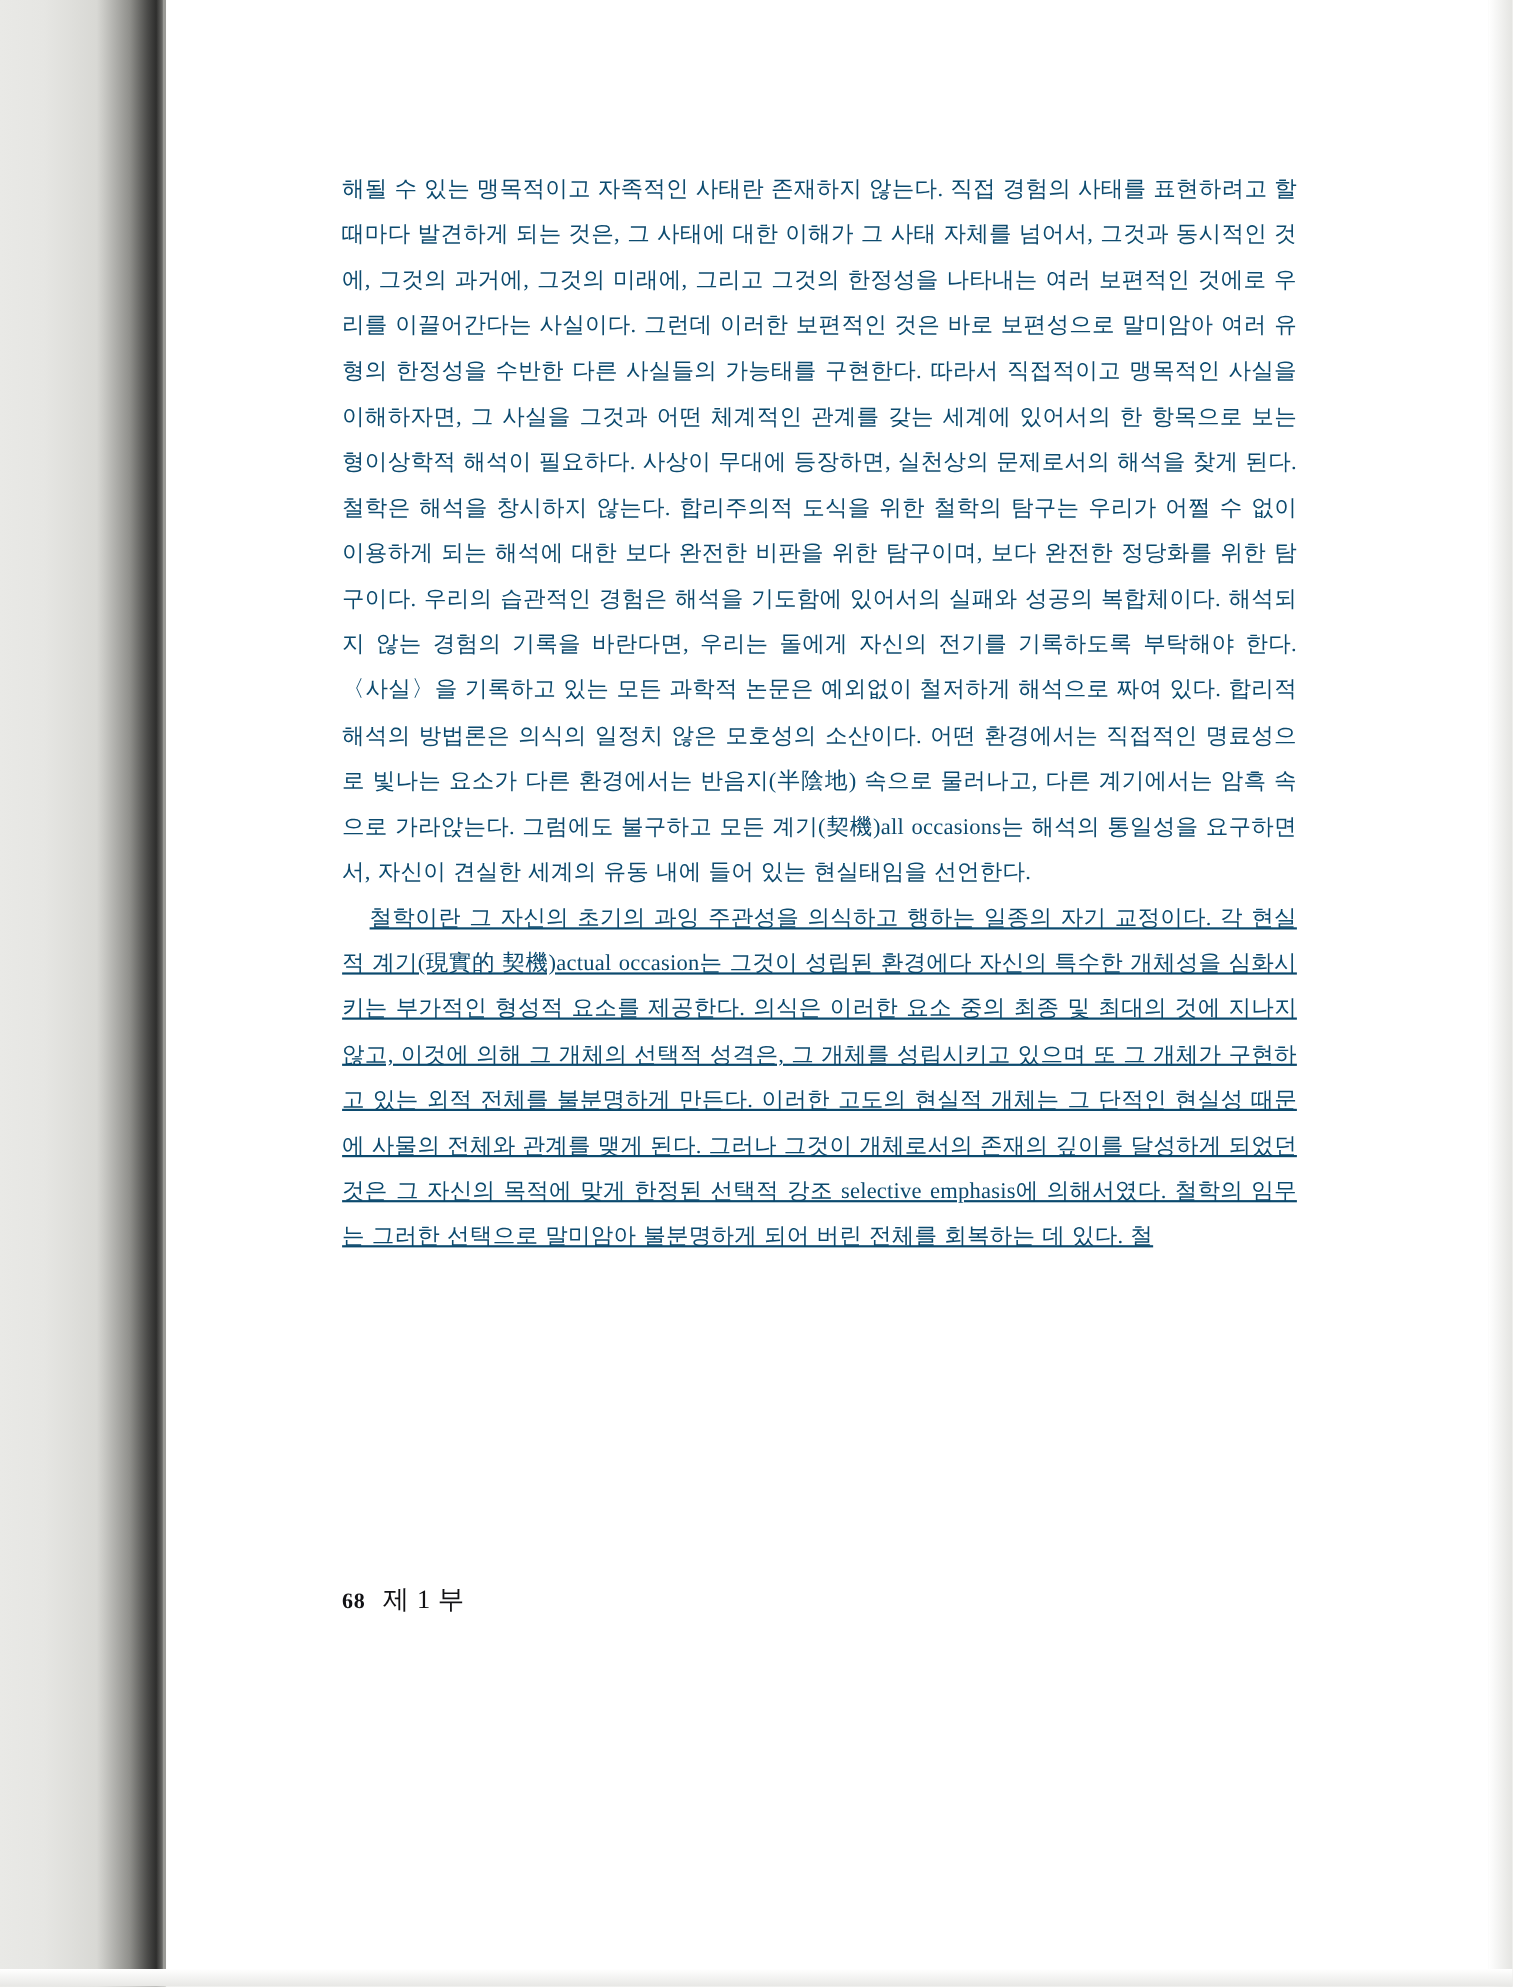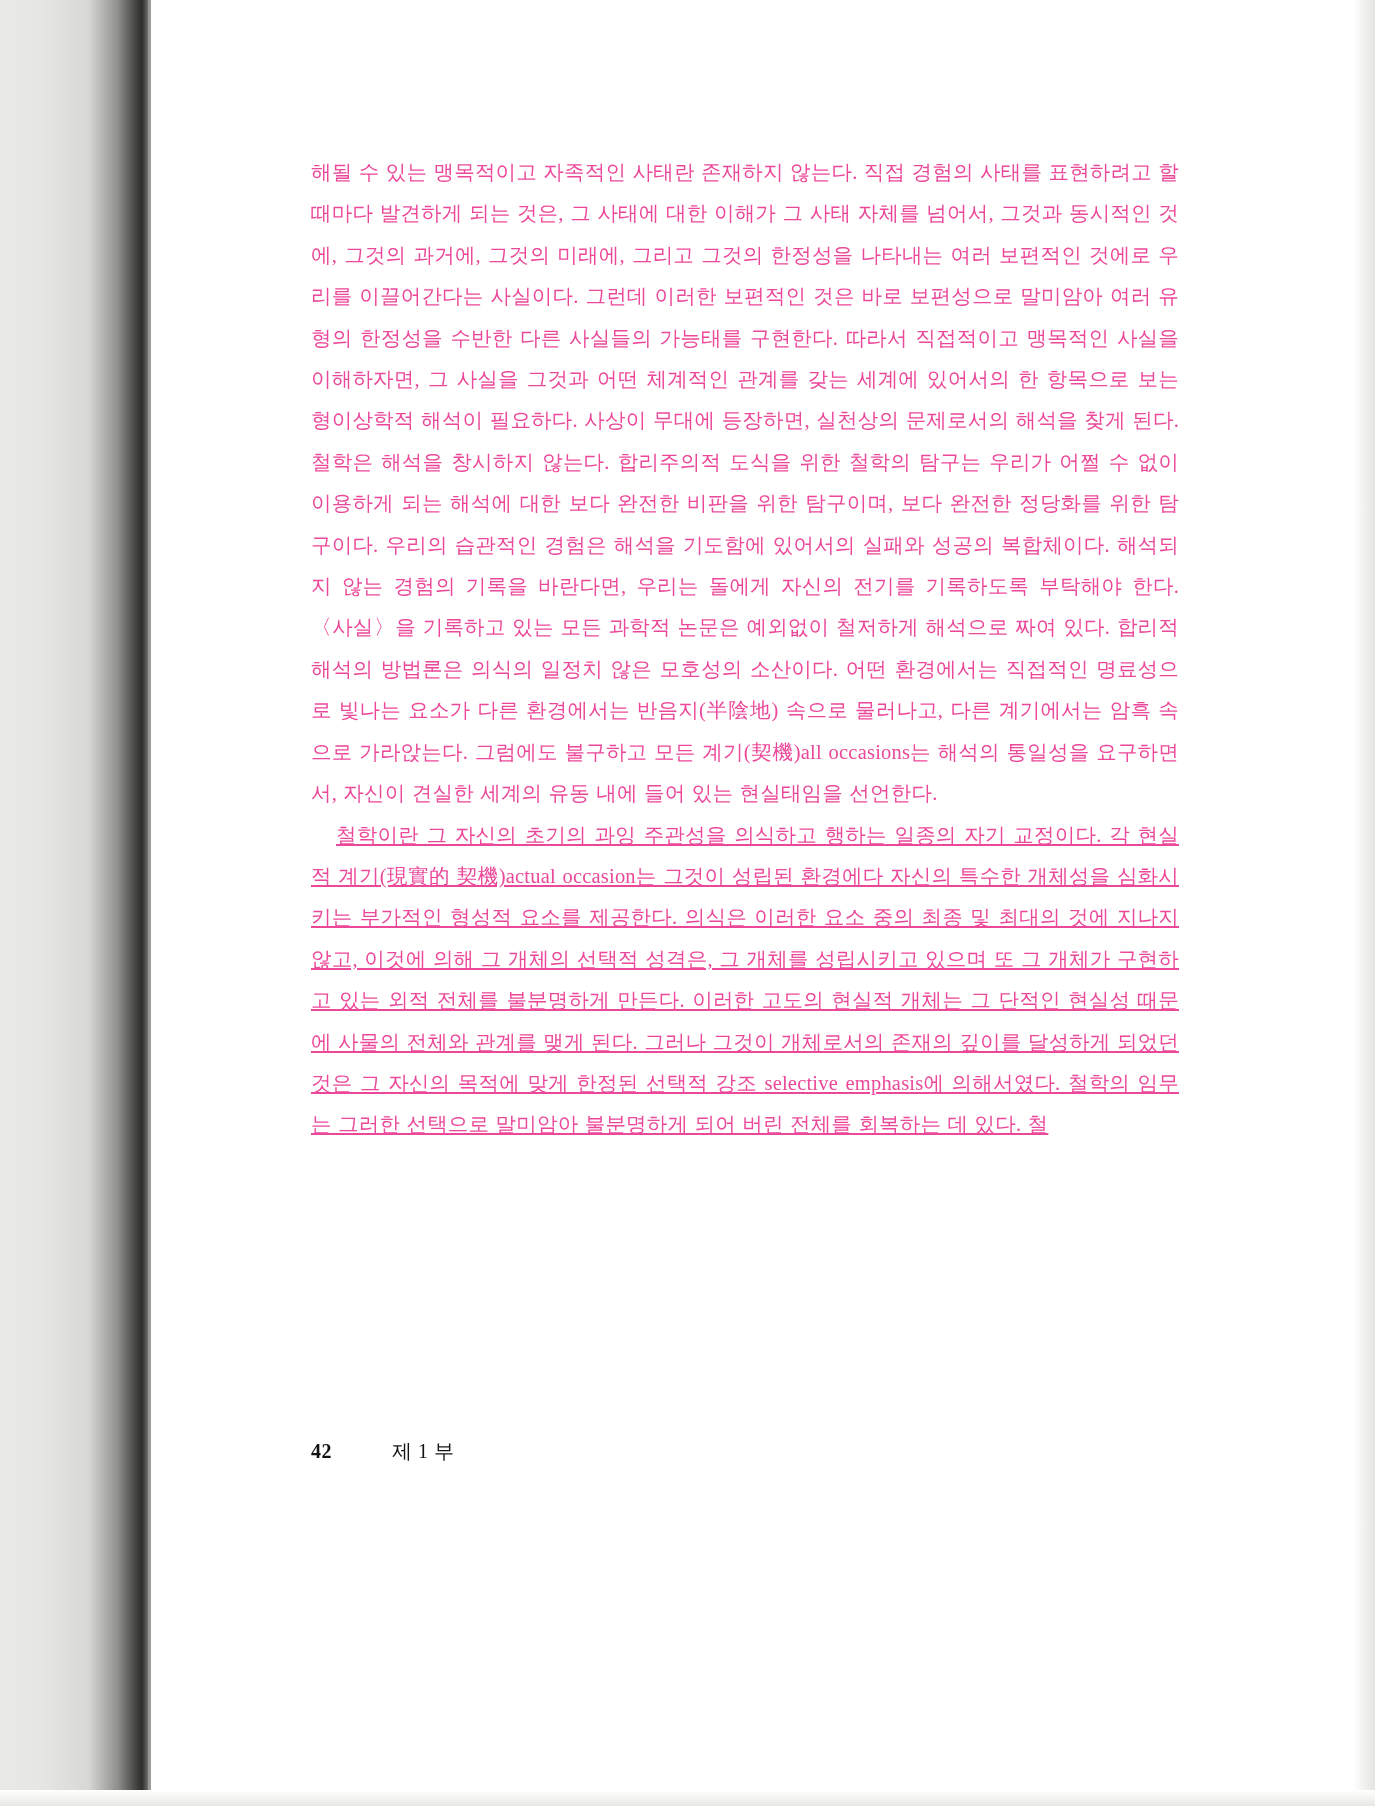--- a/index.html
+++ b/index.html
@@ -75,21 +75,21 @@
     position: absolute;
     left: 160px;
     top: 152px;
     width: 868px;
   }
 
   p.para {
     margin: 0;
     font-size: 20.5px;
     line-height: 41.4px;
-    color: #ec4899;
+    color: #0c4a6e;
     text-align: justify;
     text-justify: inter-character;
     letter-spacing: 0.2px;
     word-spacing: 1px;
   }
   p.para + p.para {
     text-indent: 25px;
     text-decoration: underline;
   }
 
@@ -101,40 +101,39 @@
     font-size: 20px;
     color: #121215;
     letter-spacing: 0.5px;
   }
   .folio {
     font-weight: bold;
     font-size: 20px;
     margin-right: 16px;
   }
   .part-label {
-    font-size: 20px;
-    margin-left: 44px;
+    font-size: 24px;
   }
 </style>
 </head>
 <body>
 
 <div class="scan">
 
   <div class="gutter"></div>
   <div class="gutter-inner-line"></div>
 
   <div class="page">
 
     <div class="text-column">
       <p class="para">해될 수 있는 맹목적이고 자족적인 사태란 존재하지 않는다. 직접 경험의 사태를 표현하려고 할 때마다 발견하게 되는 것은, 그 사태에 대한 이해가 그 사태 자체를 넘어서, 그것과 동시적인 것에, 그것의 과거에, 그것의 미래에, 그리고 그것의 한정성을 나타내는 여러 보편적인 것에로 우리를 이끌어간다는 사실이다. 그런데 이러한 보편적인 것은 바로 보편성으로 말미암아 여러 유형의 한정성을 수반한 다른 사실들의 가능태를 구현한다. 따라서 직접적이고 맹목적인 사실을 이해하자면, 그 사실을 그것과 어떤 체계적인 관계를 갖는 세계에 있어서의 한 항목으로 보는 형이상학적 해석이 필요하다. 사상이 무대에 등장하면, 실천상의 문제로서의 해석을 찾게 된다. 철학은 해석을 창시하지 않는다. 합리주의적 도식을 위한 철학의 탐구는 우리가 어쩔 수 없이 이용하게 되는 해석에 대한 보다 완전한 비판을 위한 탐구이며, 보다 완전한 정당화를 위한 탐구이다. 우리의 습관적인 경험은 해석을 기도함에 있어서의 실패와 성공의 복합체이다. 해석되지 않는 경험의 기록을 바란다면, 우리는 돌에게 자신의 전기를 기록하도록 부탁해야 한다. 〈사실〉을 기록하고 있는 모든 과학적 논문은 예외없이 철저하게 해석으로 짜여 있다. 합리적 해석의 방법론은 의식의 일정치 않은 모호성의 소산이다. 어떤 환경에서는 직접적인 명료성으로 빛나는 요소가 다른 환경에서는 반음지(半陰地) 속으로 물러나고, 다른 계기에서는 암흑 속으로 가라앉는다. 그럼에도 불구하고 모든 계기(契機)all occasions는 해석의 통일성을 요구하면서, 자신이 견실한 세계의 유동 내에 들어 있는 현실태임을 선언한다.</p>
       <p class="para">철학이란 그 자신의 초기의 과잉 주관성을 의식하고 행하는 일종의 자기 교정이다. 각 현실적 계기(現實的 契機)actual occasion는 그것이 성립된 환경에다 자신의 특수한 개체성을 심화시키는 부가적인 형성적 요소를 제공한다. 의식은 이러한 요소 중의 최종 및 최대의 것에 지나지 않고, 이것에 의해 그 개체의 선택적 성격은, 그 개체를 성립시키고 있으며 또 그 개체가 구현하고 있는 외적 전체를 불분명하게 만든다. 이러한 고도의 현실적 개체는 그 단적인 현실성 때문에 사물의 전체와 관계를 맺게 된다. 그러나 그것이 개체로서의 존재의 깊이를 달성하게 되었던 것은 그 자신의 목적에 맞게 한정된 선택적 강조 selective emphasis에 의해서였다. 철학의 임무는 그러한 선택으로 말미암아 불분명하게 되어 버린 전체를 회복하는 데 있다. 철</p>
     </div>
 
     <div class="footer">
-      <span class="folio">42</span><span class="part-label">제 1 부</span>
+      <span class="folio">68</span><span class="part-label">제 1 부</span>
     </div>
 
   </div>
 
   <div class="right-edge"></div>
   <div class="bottom-edge"></div>
 </div>
 
 </body></html>

